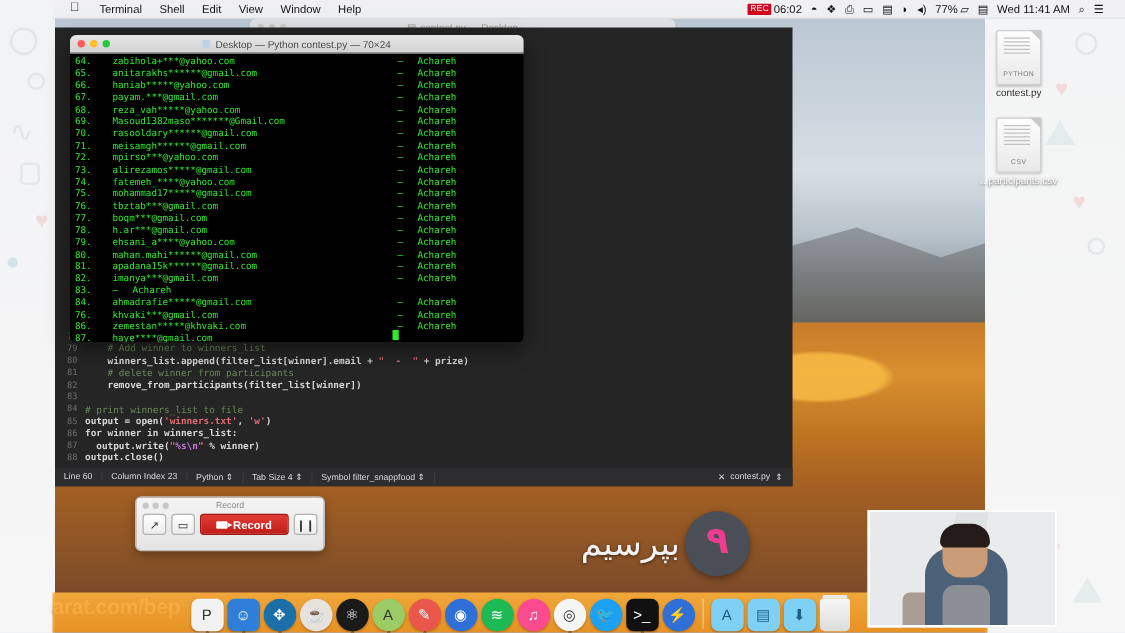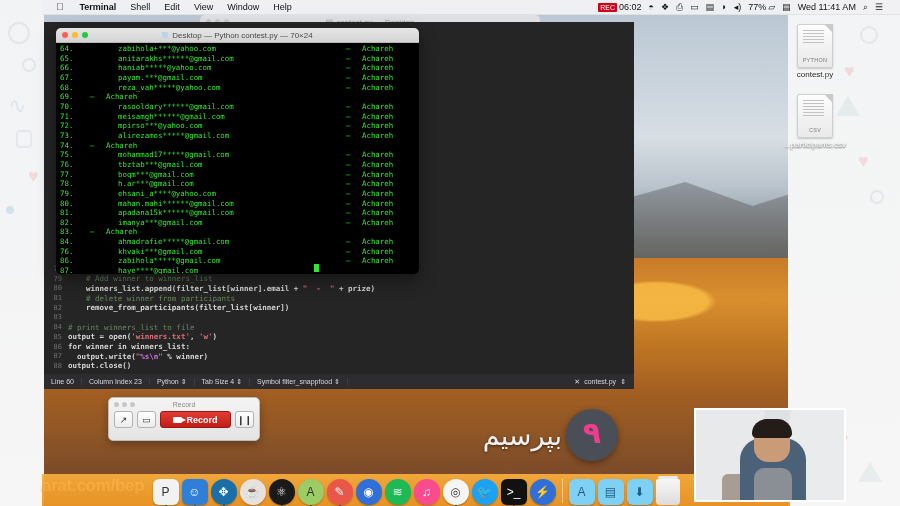--- a/index.html
+++ b/index.html
@@ -79,21 +79,21 @@
   
   #menubar {
     position:absolute; left:42px; top:0; width:858px; height:15px;
     background:rgba(240,240,242,.96);
     display:flex; align-items:center; gap:0;
     font-size:9px; color:#131313; z-index:40;
     border-bottom:1px solid rgba(0,0,0,.06);
   }
   #menubar .apple { padding:0 9px 0 14px; font-size:10px; line-height:1; }
   #menubar .mi { padding:0 7px; white-space:nowrap; }
-  #menubar .mi.bold { font-weight:bold; }
+  #menubar .mi.bold { font-weight:normal; }
   #menubar .spacer { flex:1; }
   #menubar .right { display:flex; align-items:center; gap:7px; padding-right:17px; }
   #menubar .right .it { display:flex; align-items:center; gap:2px; white-space:nowrap; }
   .rec-badge {
     background:#d0021b; color:#fff; font-size:7px; padding:0 2px;
     border-radius:1px; line-height:9px; display:inline-block;
   }
 
   
   #finder-win {
@@ -151,21 +151,21 @@
   #term-title .tdots .r{background:#ff5f57;} #term-title .tdots .y{background:#febc2e;}
   #term-title .tdots .g{background:#28c840;}
   #term-title .ticon { width:6px;height:6px;background:#bcd4e6;display:inline-block;}
   #term-body {
     background:#000; height:231px; padding:1px 0 0 4px; position:relative;
     font-family:"DejaVu Sans Mono","Liberation Mono",monospace;
     font-size:7.4px; line-height:9.65px; color:#2fe82f; overflow:hidden;
   }
   .trow { display:flex; white-space:pre; }
   .trow .num { width:30px; flex:none; }
-  .trow .mail { width:228px; flex:none;margin-left:28px; }
+  .trow .mail { width:228px; flex:none; }
   .trow .dash { width:16px; flex:none; }
   .trow .name { flex:none; }
   #term-cursor {
     position:absolute; left:258px; bottom:2px; width:5px; height:8px;
     background:#2fe82f;
   }
 
   
   .dicon { position:absolute; width:74px; text-align:center; z-index:25; }
   .dicon .sheet {
@@ -223,21 +223,21 @@
     color:#fff; font-size:9px; font-weight:bold;
     display:flex;align-items:center;justify-content:center;gap:4px;
     border:1px solid #9d1612;
   }
   .cam-glyph{ width:9px;height:6px;background:#fff;border-radius:1px;position:relative;}
   .cam-glyph::after{content:"";position:absolute;right:-4px;top:1px;
     border-width:2px 0 2px 4px;border-style:solid;border-color:transparent transparent transparent #fff;}
 
   
   #wm-center {
-    position:absolute; left:448px; top:404px; width:170px; height:62px;
+    position:absolute; left:430px; top:404px; width:170px; height:62px;
     z-index:42; display:flex; align-items:center; justify-content:flex-end; gap:4px;
   }
   #wm-center .fa {
     font-size:27px; color:#f2f2f2; direction:rtl;
     text-shadow:0 1px 3px rgba(0,0,0,.55); font-family:"DejaVu Sans",sans-serif;
   }
   #wm-logo {
     width:52px;height:52px;border-radius:50%;
     background:#4a4f57; display:flex;align-items:center;justify-content:center;
     box-shadow:0 2px 6px rgba(0,0,0,.4);
@@ -546,38 +546,38 @@
       <span class="ticon"></span>
       <span>Desktop — Python contest.py — 70×24</span>
     </div>
     <div id="term-body">
       <div id="term-rows">
           <div class="trow"><span class="num">64.</span><span class="mail">zabihola+***@yahoo.com</span><span class="dash">—</span><span class="name">Achareh</span></div>
           <div class="trow"><span class="num">65.</span><span class="mail">anitarakhs******@gmail.com</span><span class="dash">—</span><span class="name">Achareh</span></div>
           <div class="trow"><span class="num">66.</span><span class="mail">haniab*****@yahoo.com</span><span class="dash">—</span><span class="name">Achareh</span></div>
           <div class="trow"><span class="num">67.</span><span class="mail">payam.***@gmail.com</span><span class="dash">—</span><span class="name">Achareh</span></div>
           <div class="trow"><span class="num">68.</span><span class="mail">reza_vah*****@yahoo.com</span><span class="dash">—</span><span class="name">Achareh</span></div>
-          <div class="trow"><span class="num">69.</span><span class="dash">—</span><span class="name">Achareh</span></div>
+          <div class="trow"><span class="num">69.</span><span class="mail">Masoud1382maso*******@Gmail.com</span><span class="dash">—</span><span class="name">Achareh</span></div>
           <div class="trow"><span class="num">70.</span><span class="mail">rasooldary******@gmail.com</span><span class="dash">—</span><span class="name">Achareh</span></div>
           <div class="trow"><span class="num">71.</span><span class="mail">meisamgh******@gmail.com</span><span class="dash">—</span><span class="name">Achareh</span></div>
           <div class="trow"><span class="num">72.</span><span class="mail">mpirso***@yahoo.com</span><span class="dash">—</span><span class="name">Achareh</span></div>
           <div class="trow"><span class="num">73.</span><span class="mail">alirezamos*****@gmail.com</span><span class="dash">—</span><span class="name">Achareh</span></div>
-          <div class="trow"><span class="num">74.</span><span class="dash">—</span><span class="name">Achareh</span></div>
+          <div class="trow"><span class="num">74.</span><span class="mail">fatemeh_****@yahoo.com</span><span class="dash">—</span><span class="name">Achareh</span></div>
           <div class="trow"><span class="num">75.</span><span class="mail">mohammad17*****@gmail.com</span><span class="dash">—</span><span class="name">Achareh</span></div>
           <div class="trow"><span class="num">76.</span><span class="mail">tbztab***@gmail.com</span><span class="dash">—</span><span class="name">Achareh</span></div>
           <div class="trow"><span class="num">77.</span><span class="mail">boqm***@gmail.com</span><span class="dash">—</span><span class="name">Achareh</span></div>
           <div class="trow"><span class="num">78.</span><span class="mail">h.ar***@gmail.com</span><span class="dash">—</span><span class="name">Achareh</span></div>
           <div class="trow"><span class="num">79.</span><span class="mail">ehsani_a****@yahoo.com</span><span class="dash">—</span><span class="name">Achareh</span></div>
           <div class="trow"><span class="num">80.</span><span class="mail">mahan.mahi******@gmail.com</span><span class="dash">—</span><span class="name">Achareh</span></div>
           <div class="trow"><span class="num">81.</span><span class="mail">apadana15k******@gmail.com</span><span class="dash">—</span><span class="name">Achareh</span></div>
           <div class="trow"><span class="num">82.</span><span class="mail">imanya***@gmail.com</span><span class="dash">—</span><span class="name">Achareh</span></div>
           <div class="trow"><span class="num">83.</span><span class="dash">—</span><span class="name">Achareh</span></div>
           <div class="trow"><span class="num">84.</span><span class="mail">ahmadrafie*****@gmail.com</span><span class="dash">—</span><span class="name">Achareh</span></div>
           <div class="trow"><span class="num">76.</span><span class="mail">khvaki***@gmail.com</span><span class="dash">—</span><span class="name">Achareh</span></div>
-          <div class="trow"><span class="num">86.</span><span class="mail">zabihola*****@gmail.com</span><span class="dash">—</span><span class="name">Achareh</span></div>
+          <div class="trow"><span class="num">86.</span><span class="mail">zemestan*****@khvaki.com</span><span class="dash">—</span><span class="name">Achareh</span></div>
           <div class="trow"><span class="num">87.</span><span class="mail">haye****@gmail.com</span><span class="dash"></span><span class="name"></span></div>
         </div>
       <div id="term-cursor"></div>
     </div>
   </div>
 
   <div class="dicon" style="left:778px;top:24px;">
     <div class="sheet">
       <div class="lines">
         <b></b>

